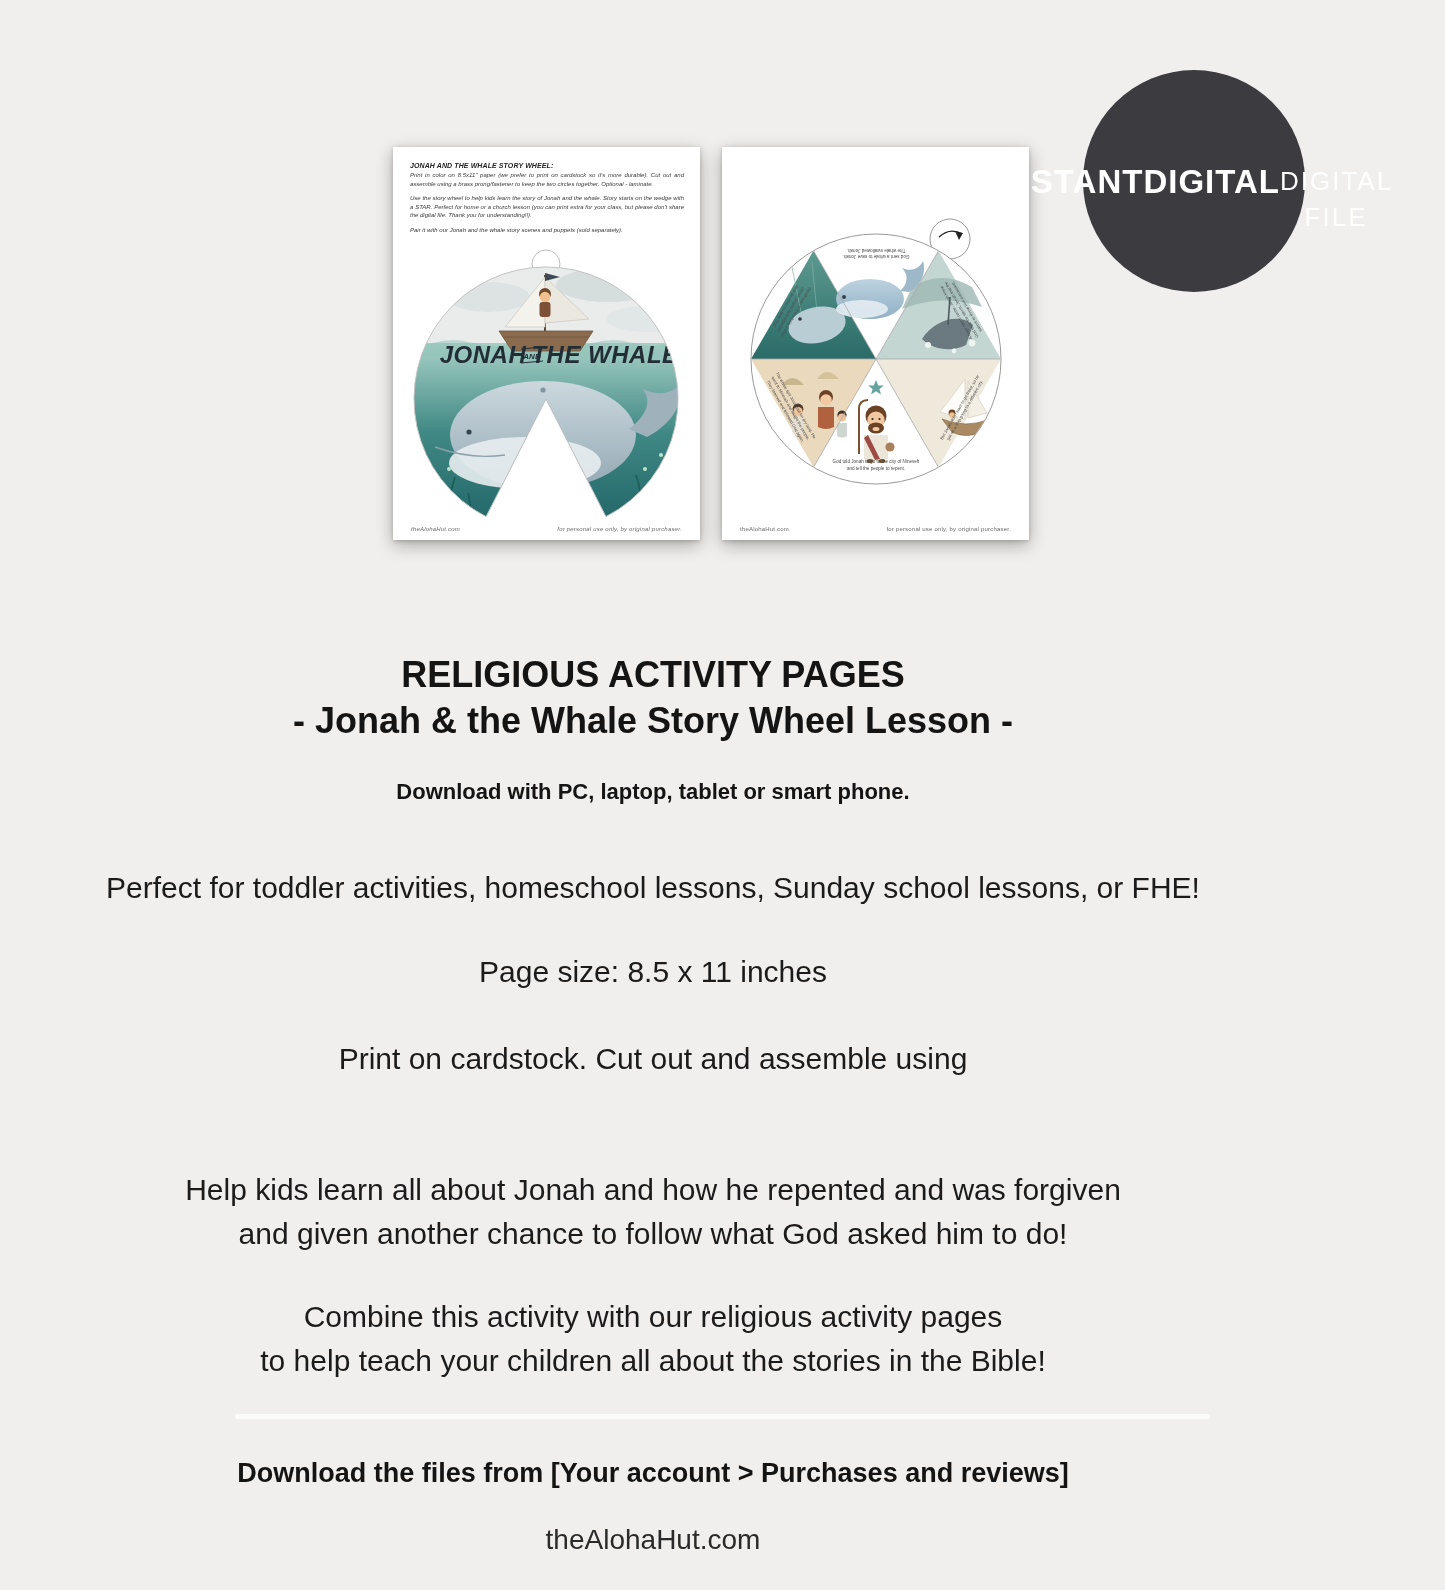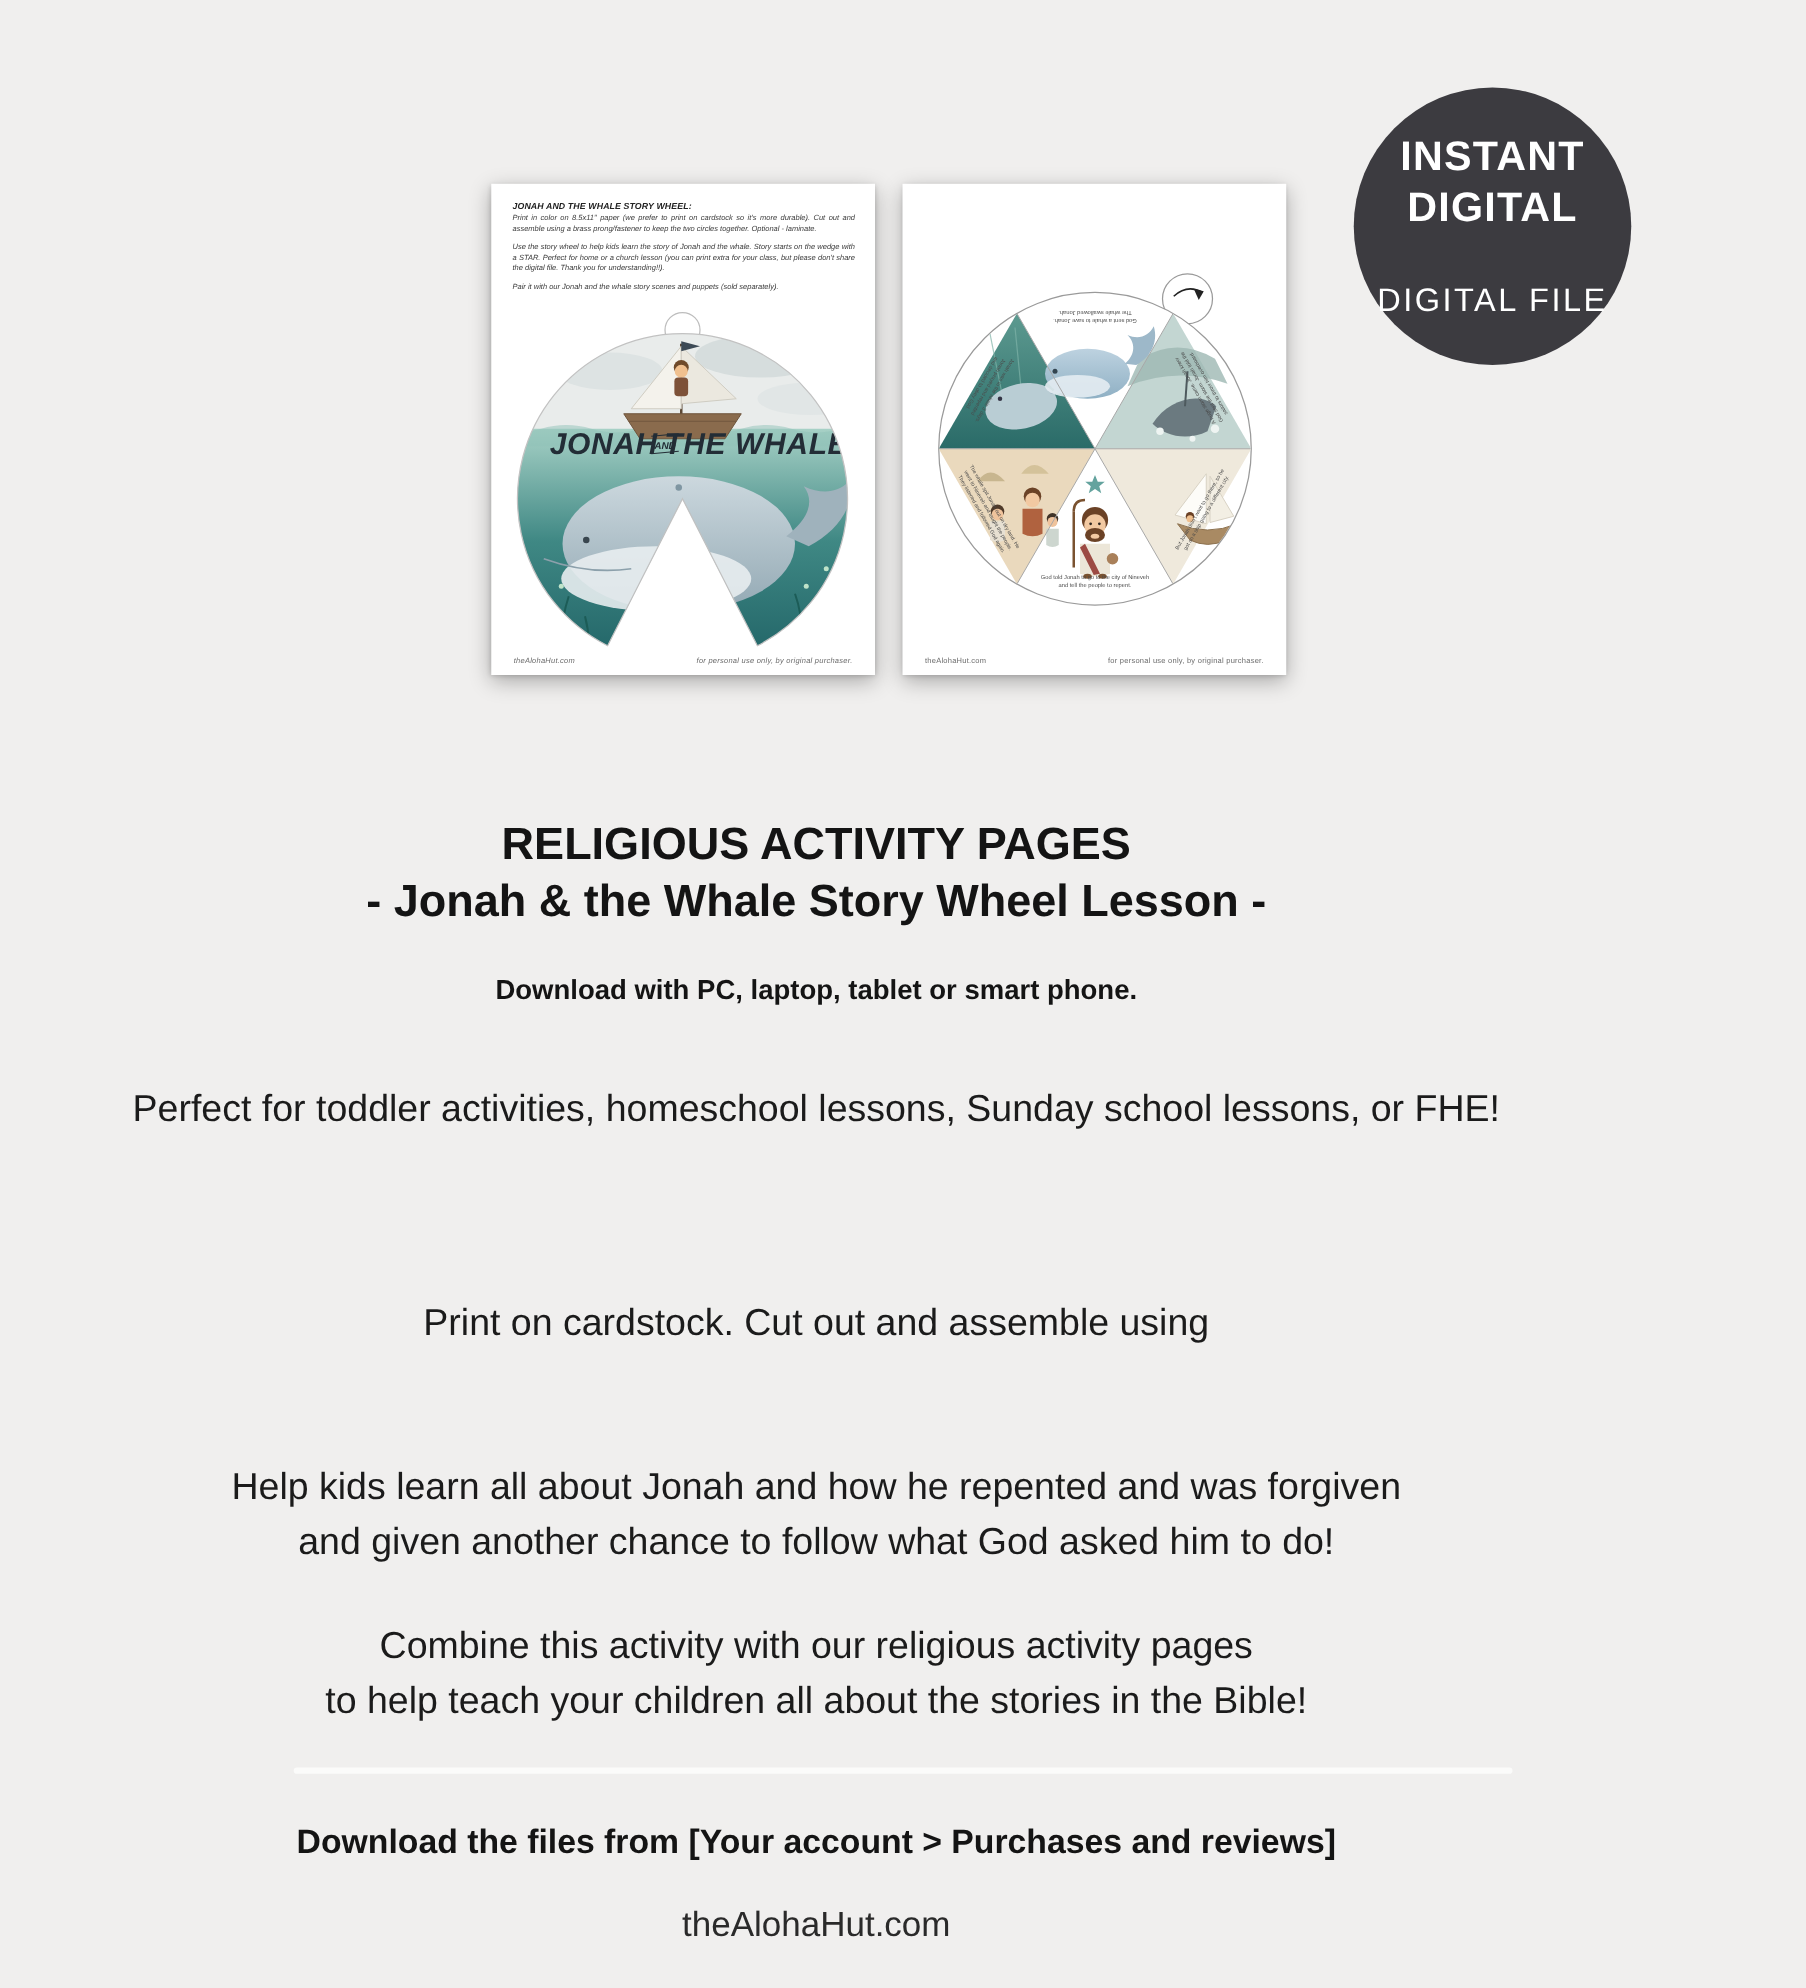--- a/index.html
+++ b/index.html
@@ -32,21 +32,21 @@
     font-size:6px;color:#6b6b6b;letter-spacing:.2px;
   }
 
   .wheel1-svg{position:absolute;left:0;top:0;width:307px;height:393px;}
   .wheel2-svg{position:absolute;left:0;top:0;width:307px;height:393px;}
 
   
   .badge{
     position:absolute;left:1083px;top:70px;width:222px;height:222px;
     border-radius:50%;
-    display:flex;flex-direction:column;align-items:center;justify-content:center;
+    display:flex;flex-direction:row;align-items:center;justify-content:center;
     color:#fff;text-align:center;
   }
   .badge-line-bold{font-size:33px;font-weight:700;letter-spacing:1px;line-height:41px;}
   .badge-line-light{font-size:26px;font-weight:400;letter-spacing:2px;line-height:36px;margin-top:36px;}
 
   
   .desc{position:absolute;left:0;width:1306px;text-align:center;}
   .title-line{font-size:36px;font-weight:700;line-height:46px;color:#141414;}
   .subtitle{font-size:22px;font-weight:700;color:#141414;}
   .body-par{font-size:30px;font-weight:400;line-height:44px;color:#1b1b1b;}
@@ -294,20 +294,21 @@
 
   <div class="desc" style="top:652px">
     <div class="title-line">RELIGIOUS ACTIVITY PAGES</div>
     <div class="title-line">- Jonah &amp; the Whale Story Wheel Lesson -</div>
   </div>
 
   <div class="desc subtitle" style="top:779px">Download with PC, laptop, tablet or smart phone.</div>
 
   <div class="desc body-par" style="top:866px">Perfect for toddler activities, homeschool lessons, Sunday school lessons, or FHE!</div>
 
+  <div class="desc body-par" style="top:950px">Page size: 8.5 x 11 inches</div>
 
   <div class="desc" style="top:1037px">
     <div class="body-par">Print on cardstock. Cut out and assemble using</div>
   </div>
 
   <div class="desc" style="top:1168px">
     <div class="body-par">Help kids learn all about Jonah and how he repented and was forgiven</div>
     <div class="body-par">and given another chance to follow what God asked him to do!</div>
   </div>
 

